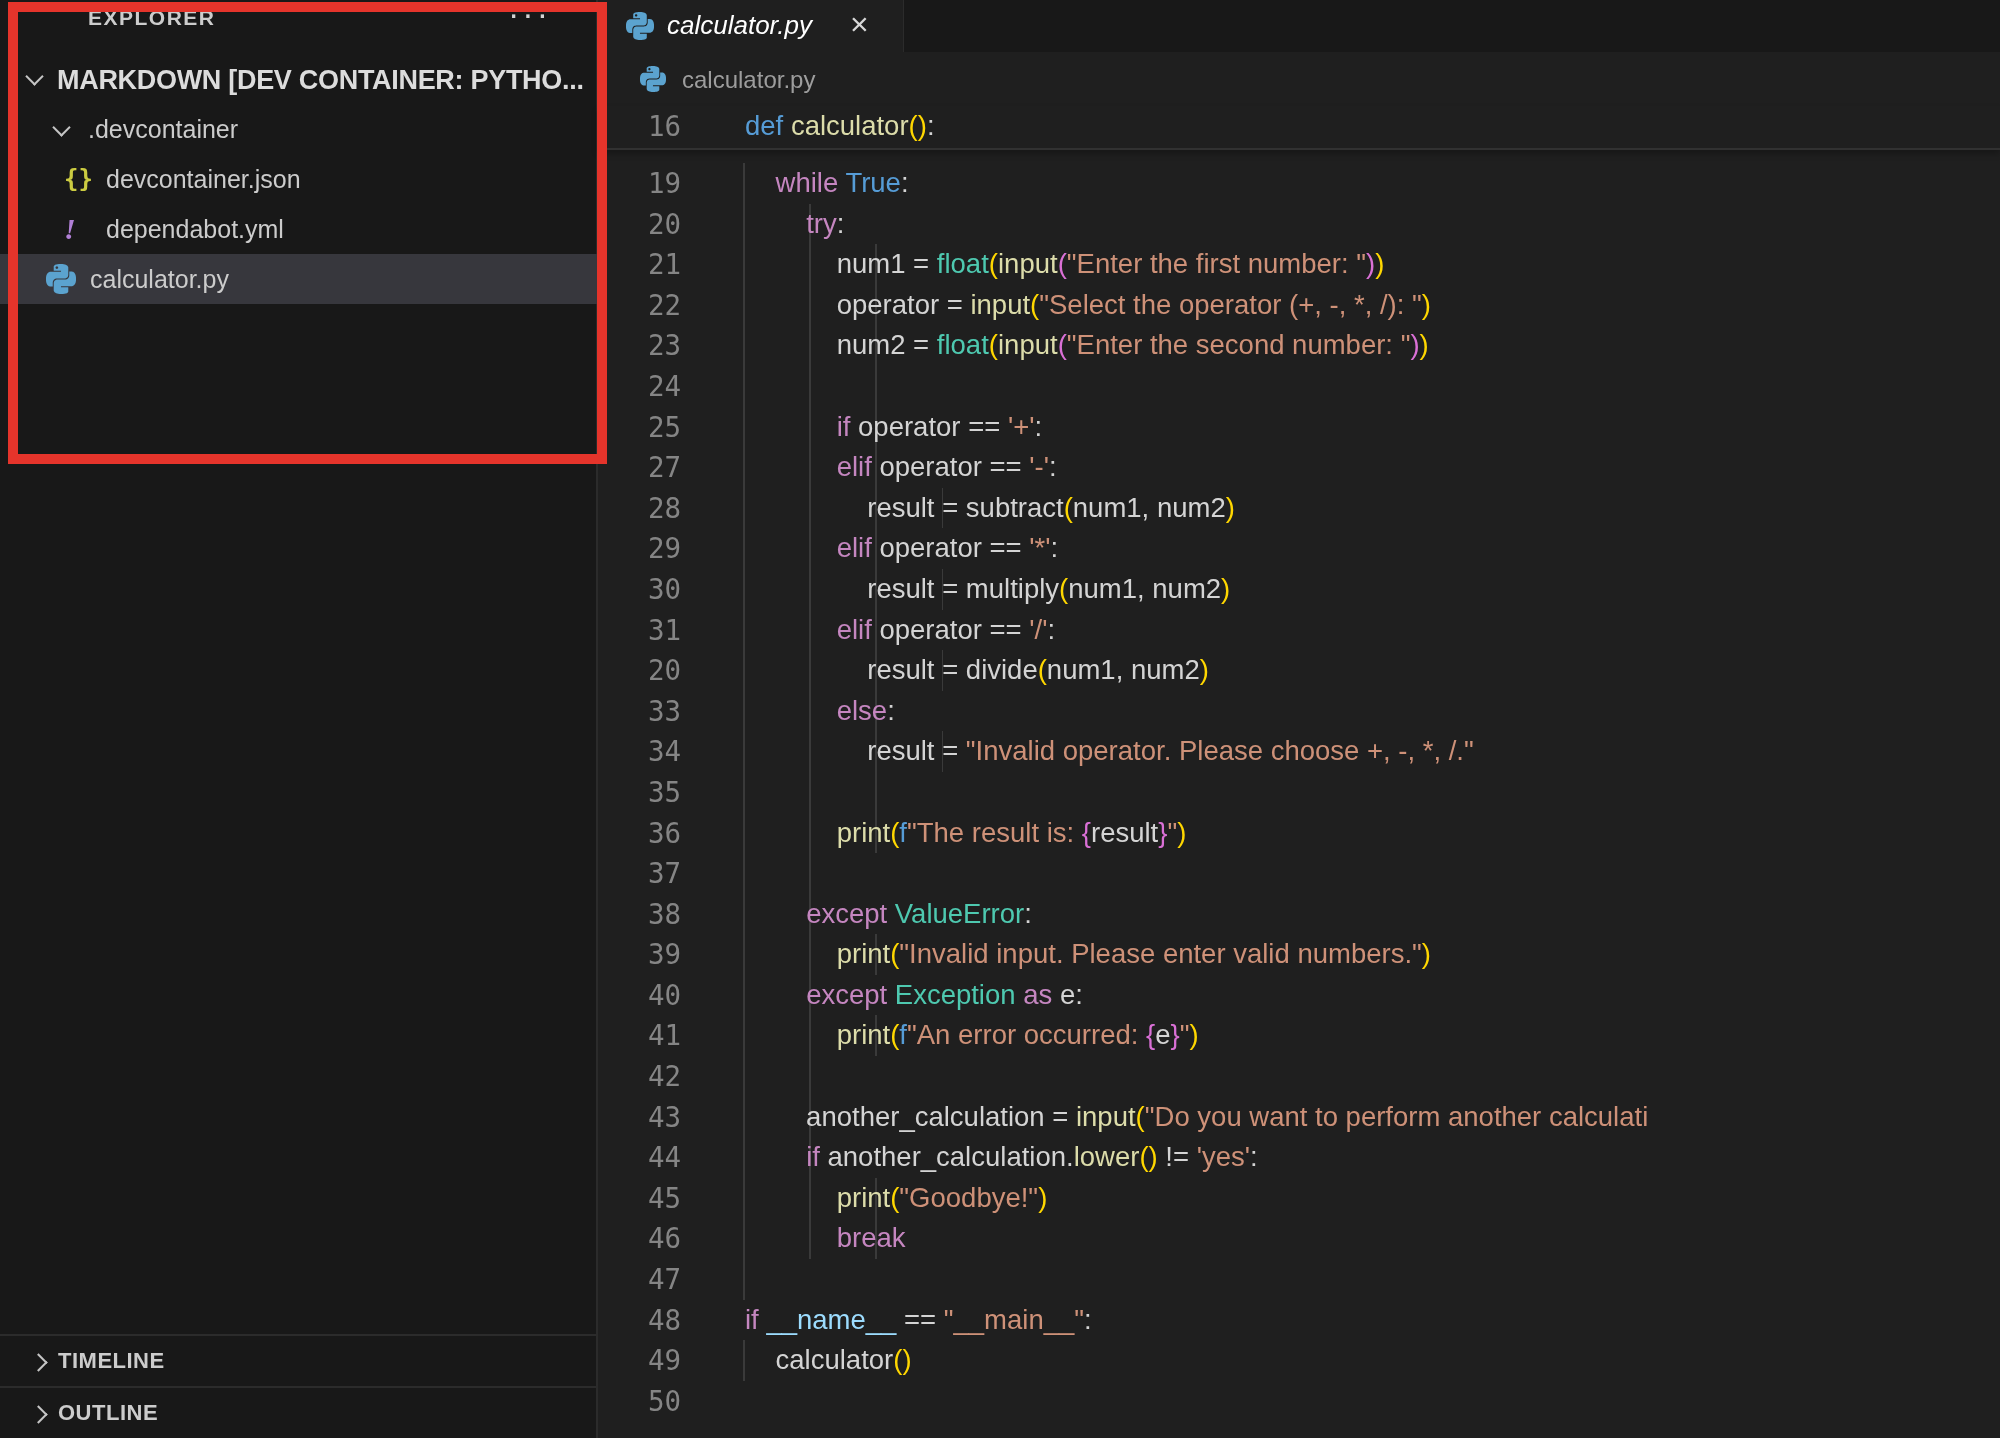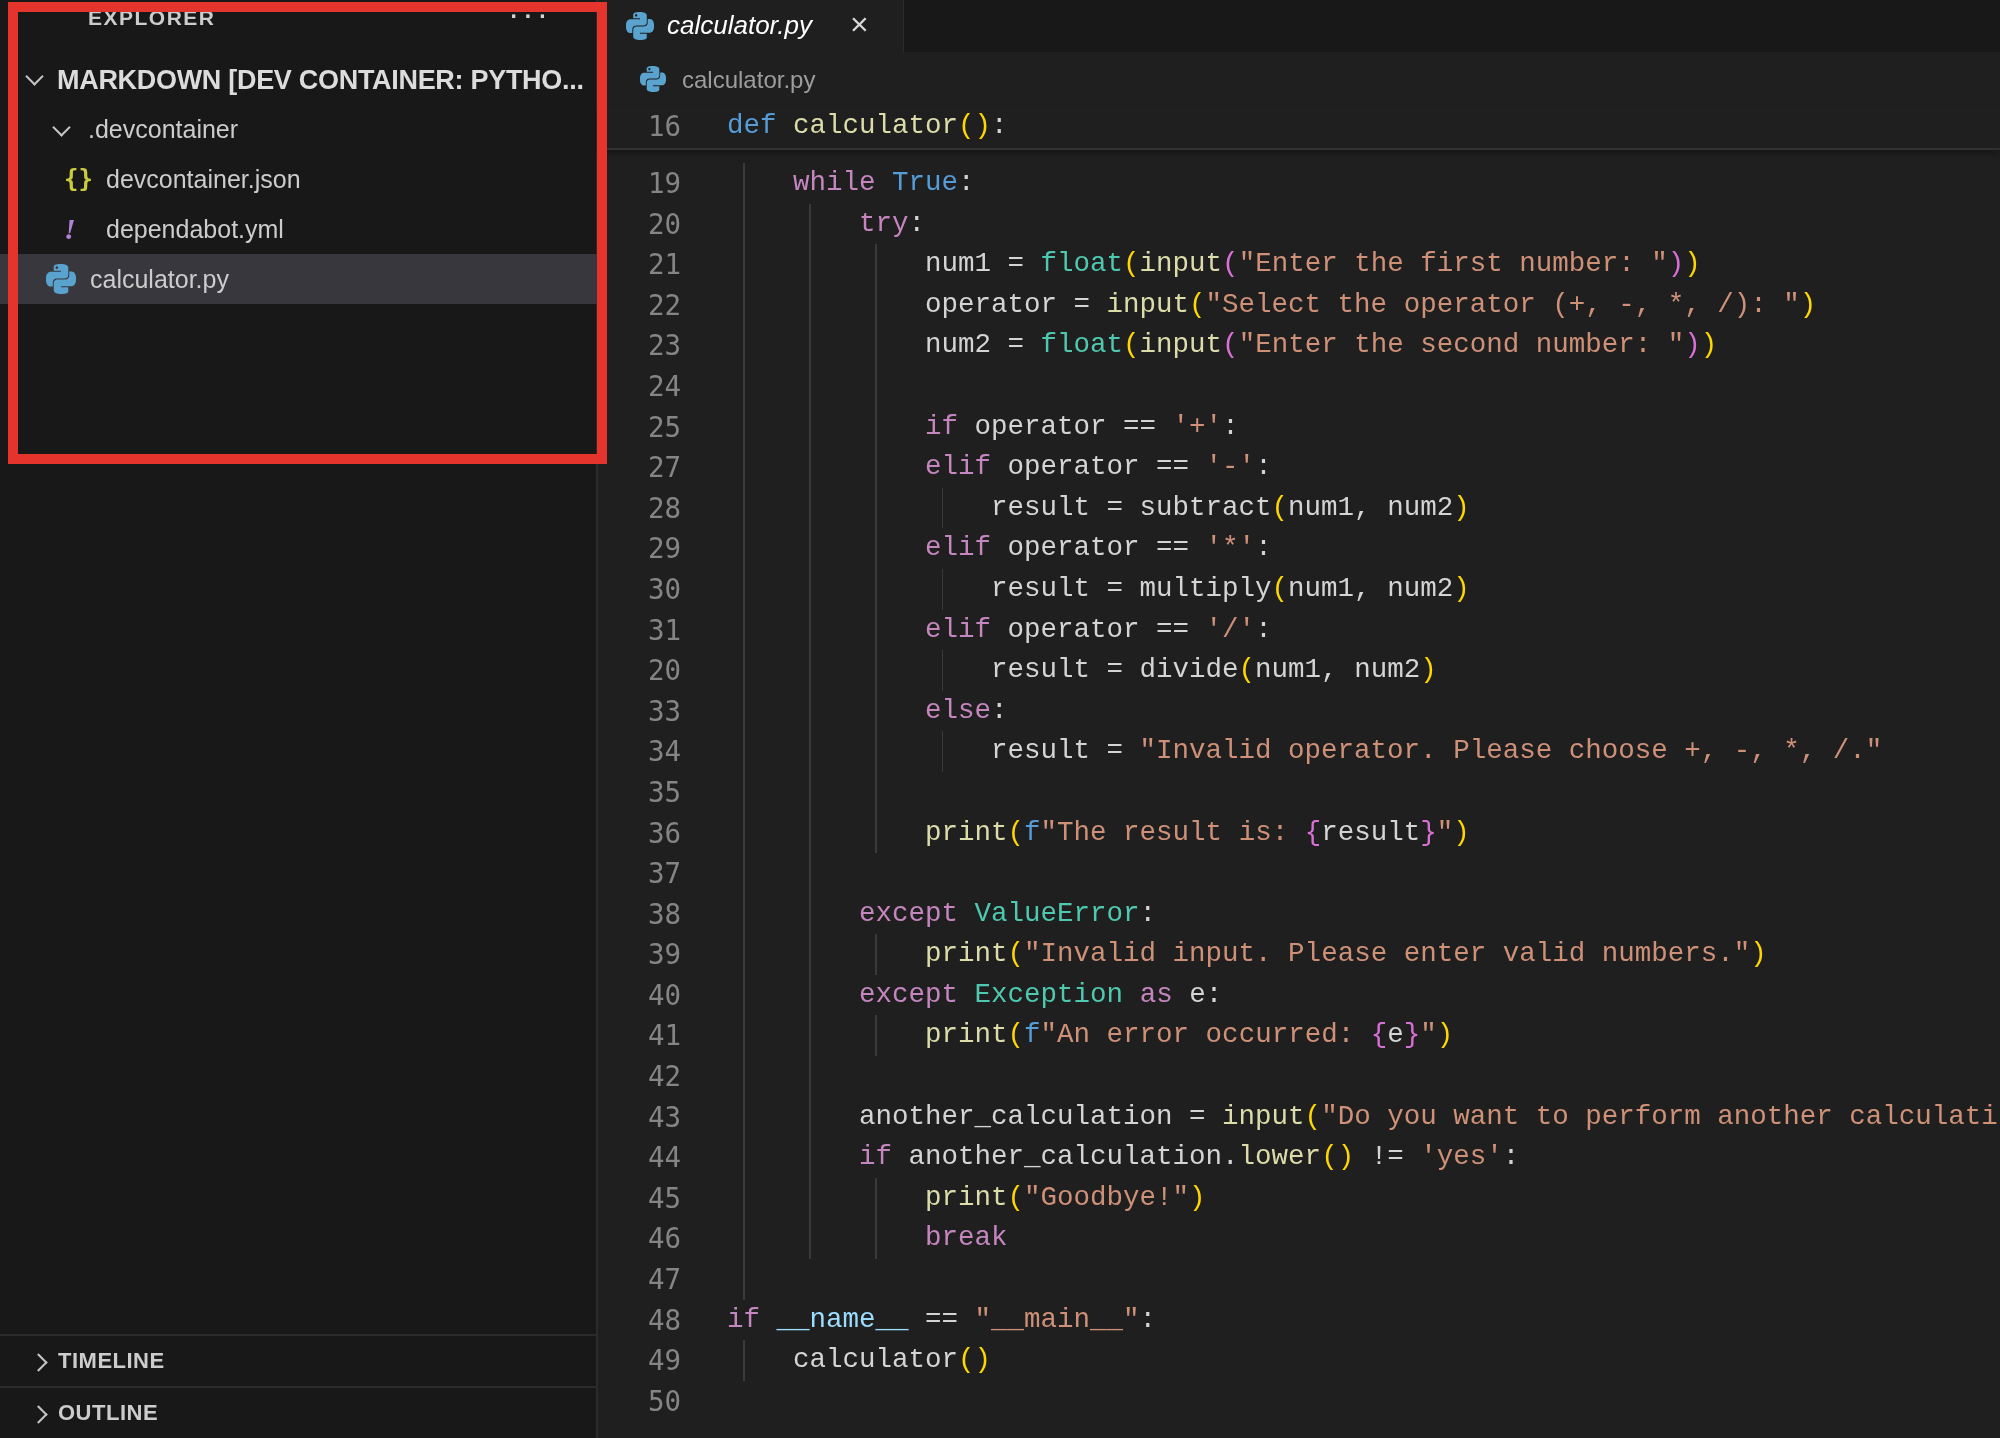--- a/index.html
+++ b/index.html
@@ -61,22 +61,22 @@
   #tab-close{position:absolute;left:252px;top:6px;font-size:32px;color:#d8d8d8;cursor:pointer;}
 
   #breadcrumb{position:absolute;left:0;top:52px;width:100%;height:54px;background:#1f1f1f;}
   #breadcrumb-icon{position:absolute;left:42px;top:14px;}
   #breadcrumb-label{position:absolute;left:84px;top:14px;font-size:24px;color:#9d9d9d;}
 
   
   .gutter{position:absolute;left:0;top:0;width:145px;height:100%;text-align:right;
           box-sizing:border-box;padding-right:62px;color:#858585;
           font-family:"DejaVu Sans Mono",monospace;font-size:27.5px;}
-  .codeline{position:absolute;left:129px;top:0;white-space:pre;
-            font-family:Liberation Mono, monospace;font-size:27.5px;}
+  .codeline{position:absolute;left:147px;top:0;white-space:pre;
+            font-family:Liberation Sans, sans-serif;font-size:27.5px;}
   #sticky-row{position:absolute;left:0;top:106px;width:100%;height:42px;background:#1f1f1f;
               border-bottom:2px solid #313131;box-shadow:0 4px 6px rgba(0,0,0,.25);z-index:5;}
   #sticky-row .gutter,#sticky-row .codeline{line-height:40px;}
 
   #code-area{position:absolute;left:0;top:163px;width:100%;height:1275px;overflow:hidden;}
   .code-row{position:relative;height:40.6px;width:100%;}
   .code-row .gutter,.code-row .codeline{line-height:40.6px;}
   .iguide{position:absolute;top:0;width:1.5px;height:100%;background:#3a3a3a;}
 
   .tk-kw{color:#C586C0;} .tk-kb{color:#569CD6;} .tk-fn{color:#DCDCAA;}

